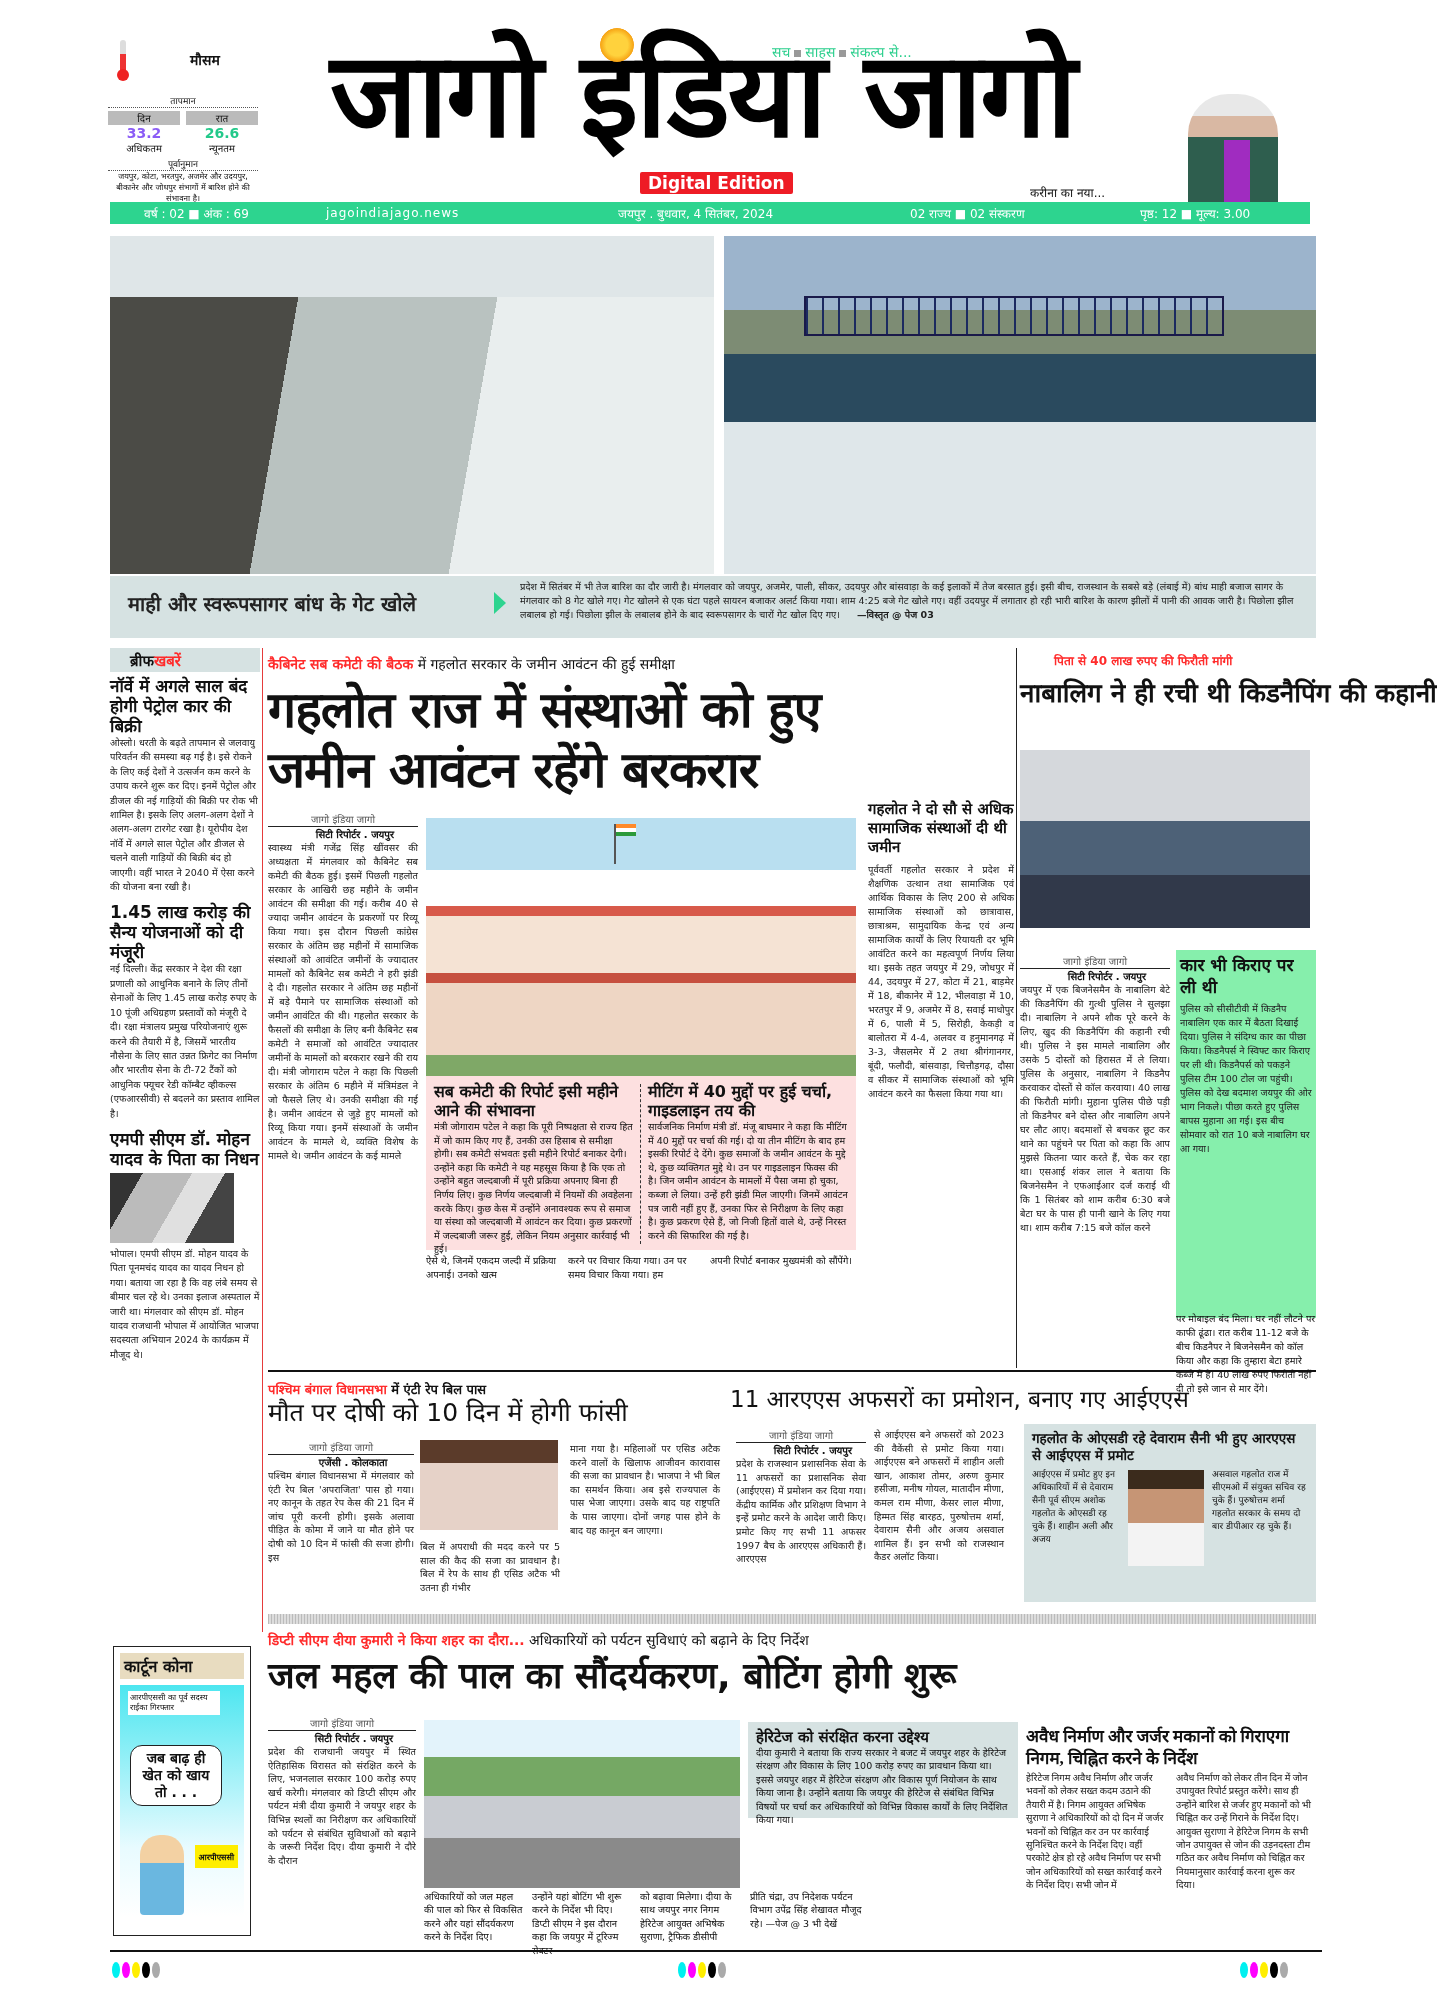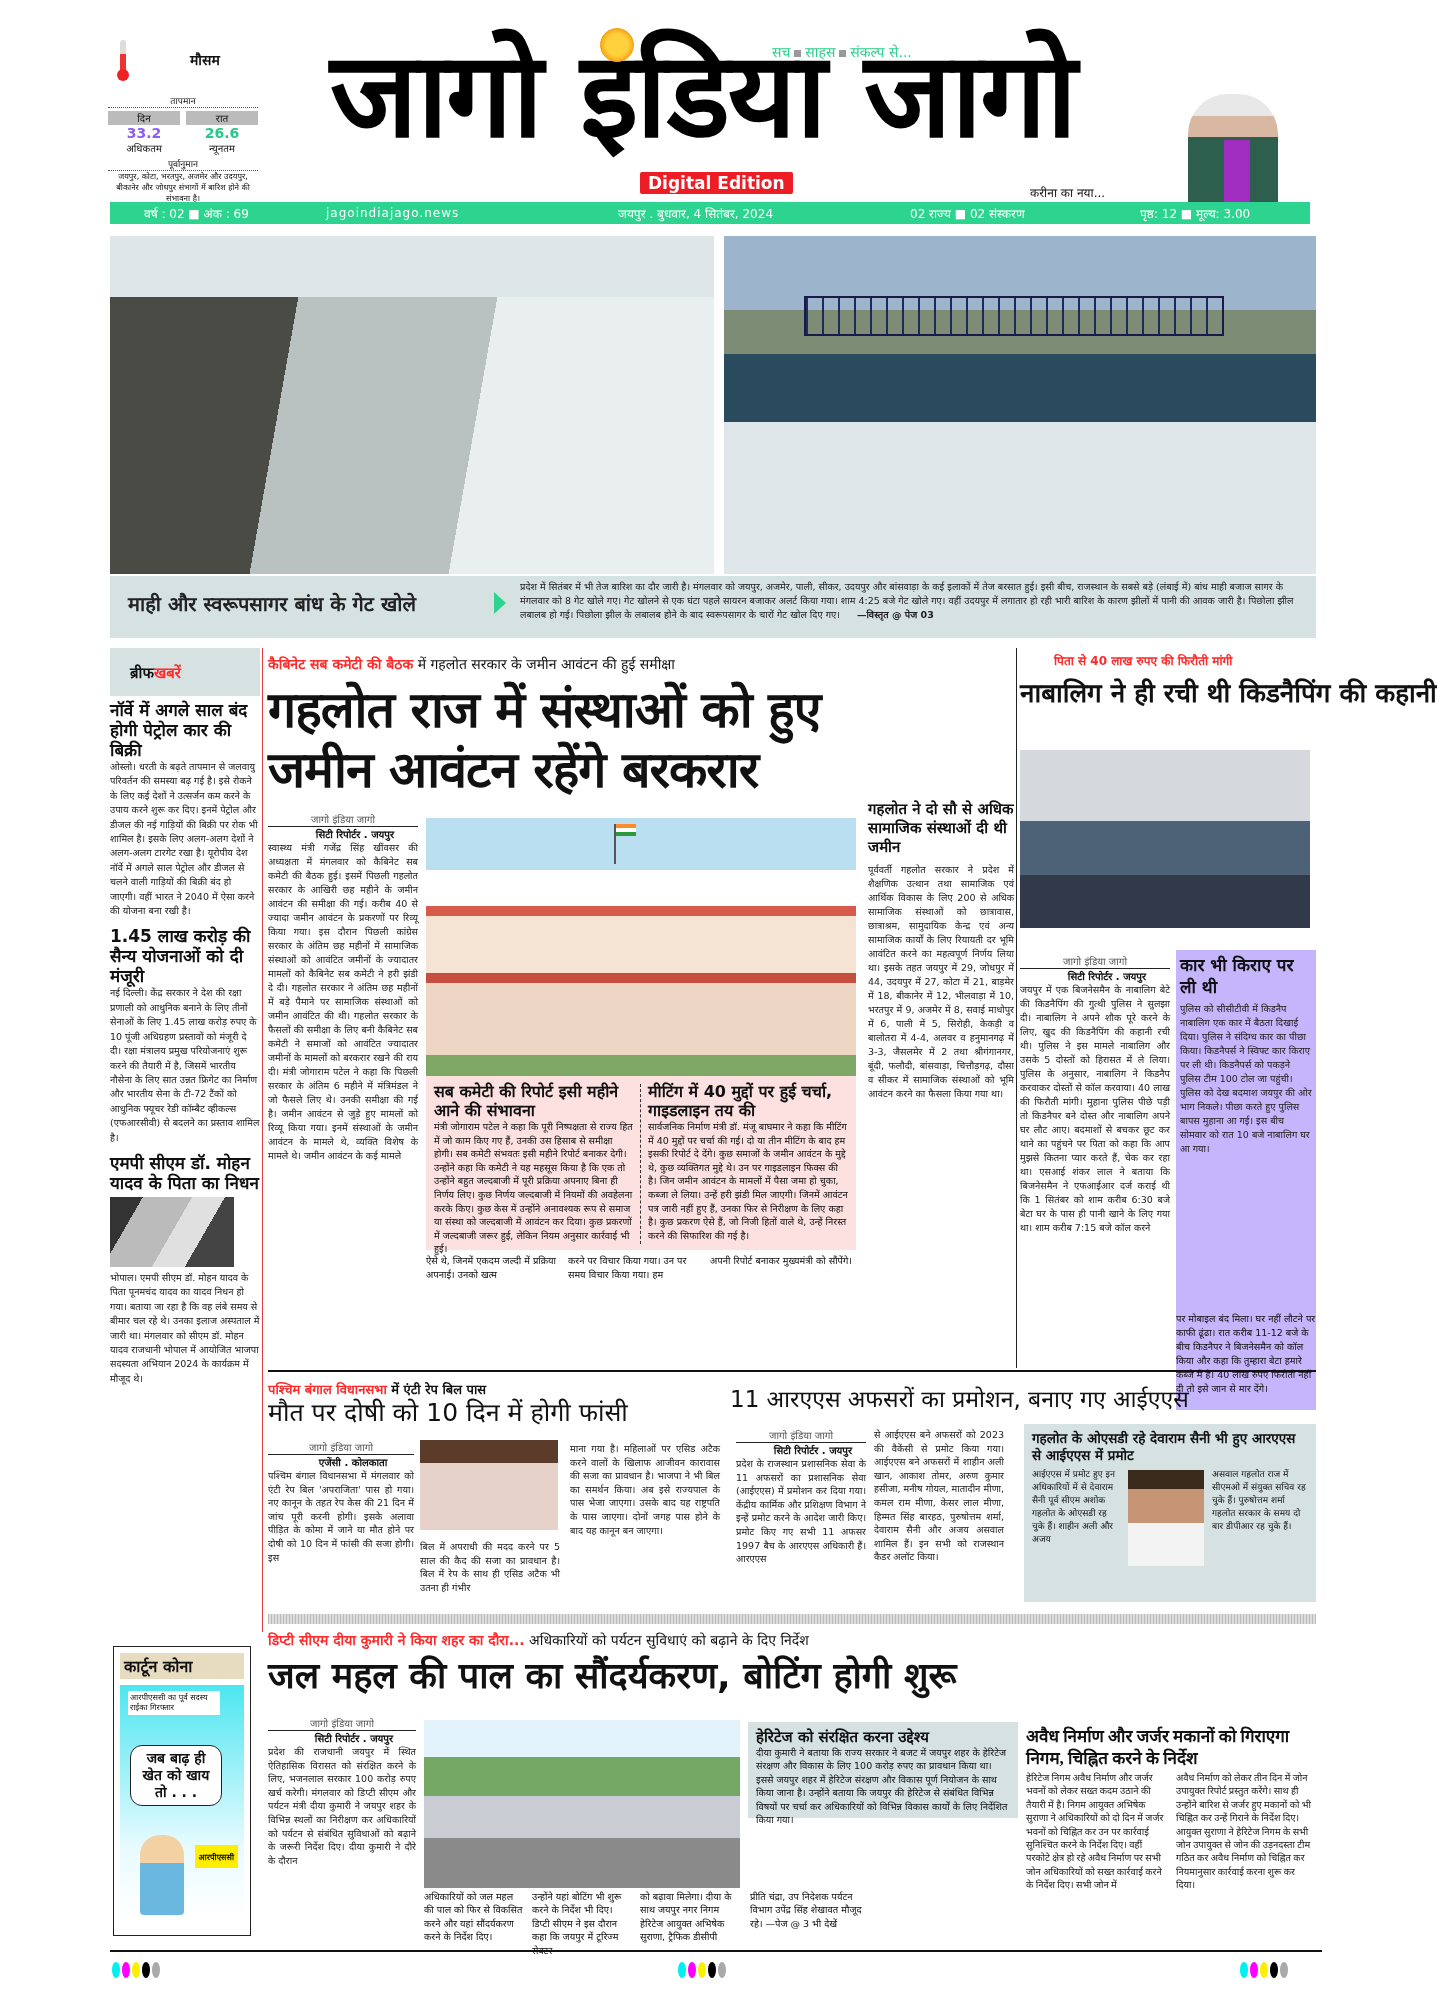--- a/index.html
+++ b/index.html
@@ -40,21 +40,21 @@
   .photo2 { left: 724px; top: 236px; width: 592px; height: 338px; background:
       linear-gradient(180deg, #9cb4cc 0 22%, #7d8c74 22% 35%, #2a4a5e 35% 55%, #dfe7ea 55% 100%); }
   .photo-grate { position: absolute; left: 80px; top: 60px; width: 420px; height: 40px; border: 2px solid #1a1a4a; background: repeating-linear-gradient(90deg, #1c2a60 0 2px, transparent 2px 16px); }
   .caption-bar { left: 110px; top: 576px; width: 1206px; height: 62px; background: #d6e2e2; }
   .caption-title { left: 128px; top: 590px; font-size: 20px; font-weight: bold; color: #222; }
   .caption-arrow { left: 494px; top: 592px; width: 0; height: 0; border-top: 11px solid transparent; border-bottom: 11px solid transparent; border-left: 12px solid #2dd48f; }
   .caption-text { left: 520px; top: 580px; width: 790px; font-size: 9.5px; line-height: 14px; color: #222; }
 
   
   .leftcol { left: 110px; top: 648px; width: 150px; }
-  .brief-tag { background: #d6e2e2; font-size: 15px; font-weight: bold; padding: 14px 20px; }
+  .brief-tag { background: #d6e2e2; font-size: 15px; font-weight: bold; padding: 2px 20px; }
   .brief-tag .red { color: #ff2b2b; }
   .lc-h { font-size: 17px; font-weight: bold; line-height: 20px; margin-top: 4px; }
   .lc-t { font-size: 9.5px; line-height: 14.4px; color: #222; }
   .lc-photo { width: 124px; height: 70px; margin: 4px 0; background: linear-gradient(120deg, #333 0 20%, #bbb 20% 50%, #e0e0e0 50% 70%, #444 70% 100%); }
   .vrule { left: 262px; width: 1px; background: #e53b3b; }
   .cartoon { left: 113px; top: 1646px; width: 138px; height: 290px; border: 1px solid #222; padding: 6px; }
   .cartoon .ttl { background: #e8dcc0; text-align: left; font-weight: bold; font-size: 16px; padding: 2px 4px; }
   .cartoon .art { margin-top: 6px; height: 232px; background: linear-gradient(180deg, #4de6f0, #e8fbff 70%, #fff); position: relative; }
   .cartoon .sub { position: absolute; left: 8px; top: 6px; background: #fff; font-size: 8px; line-height: 10px; padding: 2px; width: 92px; }
   .cartoon .bubble { position: absolute; left: 10px; top: 60px; width: 92px; border: 1.5px solid #222; border-radius: 12px; background: #fff; font-size: 14px; text-align: center; line-height: 17px; padding: 4px; font-weight: bold; }
@@ -85,21 +85,21 @@
   .side-col { left: 868px; top: 800px; width: 146px; }
   .side-col h3 { font-size: 15px; line-height: 19px; font-weight: bold; }
   .main-bottom { top: 1254px; font-size: 9.5px; line-height: 14px; }
 
   
   .kid-kicker { left: 1020px; top: 652px; font-size: 12px; color: #ff2b2b; font-weight: bold; margin-left: 34px; }
   .kid-head { left: 1020px; top: 676px; font-size: 26px; line-height: 34px; font-weight: bold; }
   .kid-photo { left: 1020px; top: 750px; width: 290px; height: 178px; background:
       linear-gradient(180deg, #d5d8dc 0 40%, #4d6177 40% 70%, #31394a 70% 100%); }
   .kid-col { left: 1020px; top: 954px; width: 150px; }
-  .kid-box { left: 1176px; top: 950px; width: 140px; height: 460px; background: #c4b5fd; padding: 4px 4px; }
+  .kid-box { left: 1176px; top: 950px; width: 140px; height: 368px; background: #86efac; padding: 4px 4px; }
   .kid-box h3 { font-size: 17px; line-height: 22px; font-weight: bold; }
   .kid-bottom { left: 1020px; top: 1268px; width: 290px; font-size: 9.5px; line-height: 14px; }
 
   
   .hr-dark { height: 2px; background: #111; }
   .striped { height: 10px; background: repeating-linear-gradient(90deg, #bbb 0 1px, #ddd 1px 3px); }
   .wb-kicker { left: 268px; top: 1380px; font-size: 13px; font-weight: bold; }
   .wb-head { left: 268px; top: 1398px; font-size: 25px; line-height: 30px; }
   .wb-col1 { left: 268px; top: 1440px; width: 146px; }
   .wb-photo { left: 420px; top: 1440px; width: 138px; height: 90px; background: linear-gradient(180deg, #5b3b2a 0 25%, #e6d2c8 25% 100%); }

